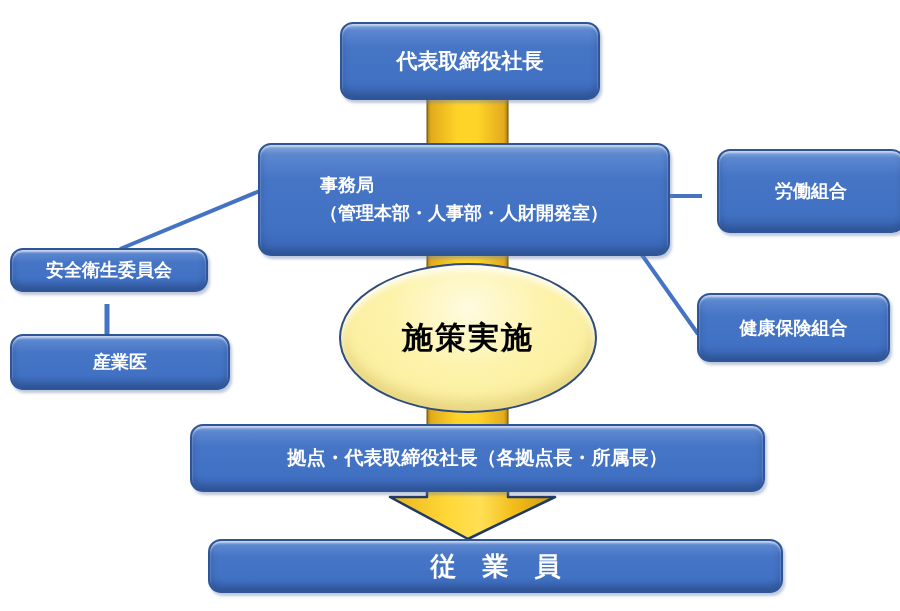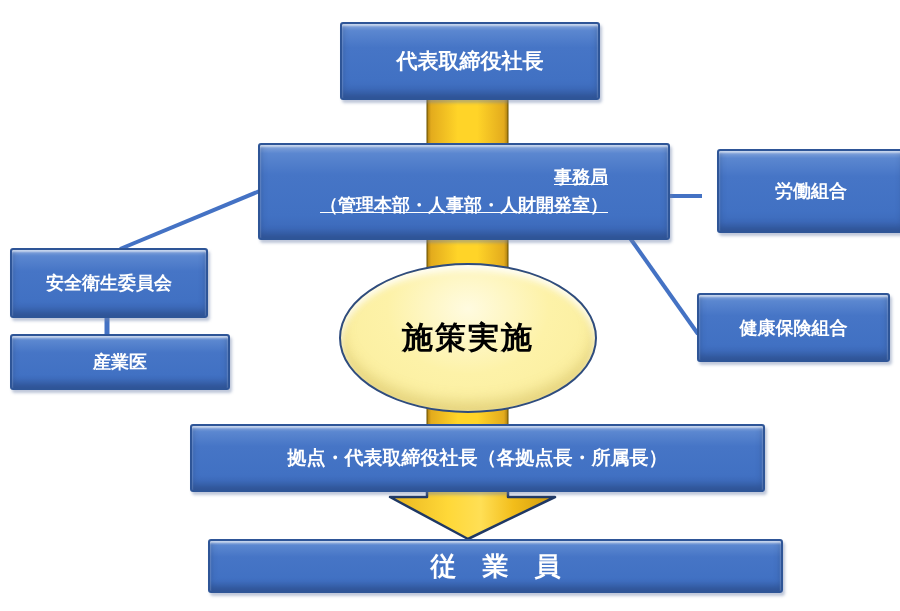--- a/index.html
+++ b/index.html
@@ -15,38 +15,38 @@
     position: absolute;
     left: 0; top: 0;
     z-index: 1;
   }
   .node {
     position: absolute;
     z-index: 2;
     display: flex;
     align-items: center;
     justify-content: center;
-    text-align: right;
+    text-align: left;
     box-sizing: border-box;
     border: 2px solid #2e5597;
-    border-radius: 3px;
+    border-radius: 13px;
     background: linear-gradient(180deg, #8aa9dc 0%, #5b87d0 9%, #4675c6 32%, #4171c3 76%, #3a66b5 100%);
     box-shadow:
       inset 0 2px 2px rgba(255,255,255,0.55),
       inset 0 -5px 7px rgba(30,55,100,0.40),
       2px 3px 3px rgba(110,130,170,0.45);
     color: #ffffff;
     font-weight: bold;
   }
   .node .lbl { padding: 0 6px; }
   .box-president      { left: 340px; top: 22px;  width: 260px; height: 78px; font-size: 21px; }
-  .box-secretariat    { left: 258px; top: 143px; width: 412px; height: 97px; font-size: 18px; line-height: 1.55; text-decoration: underline; }
+  .box-secretariat    { left: 258px; top: 143px; width: 412px; height: 113px; font-size: 18px; line-height: 1.55; }
   .box-labor          { left: 717px; top: 149px; width: 188px; height: 84px; font-size: 18px; }
   .box-health         { left: 697px; top: 293px; width: 193px; height: 69px; font-size: 18px; }
-  .box-safety         { left: 10px;  top: 248px; width: 198px; height: 70px; font-size: 18px; }
+  .box-safety         { left: 10px;  top: 248px; width: 198px; height: 44px; font-size: 18px; }
   .box-physician      { left: 10px;  top: 334px; width: 220px; height: 56px; font-size: 18px; }
   .box-sites          { left: 190px; top: 424px; width: 575px; height: 68px; font-size: 19px; }
   .box-employees      { left: 208px; top: 539px; width: 575px; height: 54px; font-size: 26px; }
   .ellipse-impl {
     position: absolute;
     z-index: 3;
     left: 339px; top: 263px;
     width: 258px; height: 150px;
     box-sizing: border-box;
     border: 2px solid #2f4c7e;

